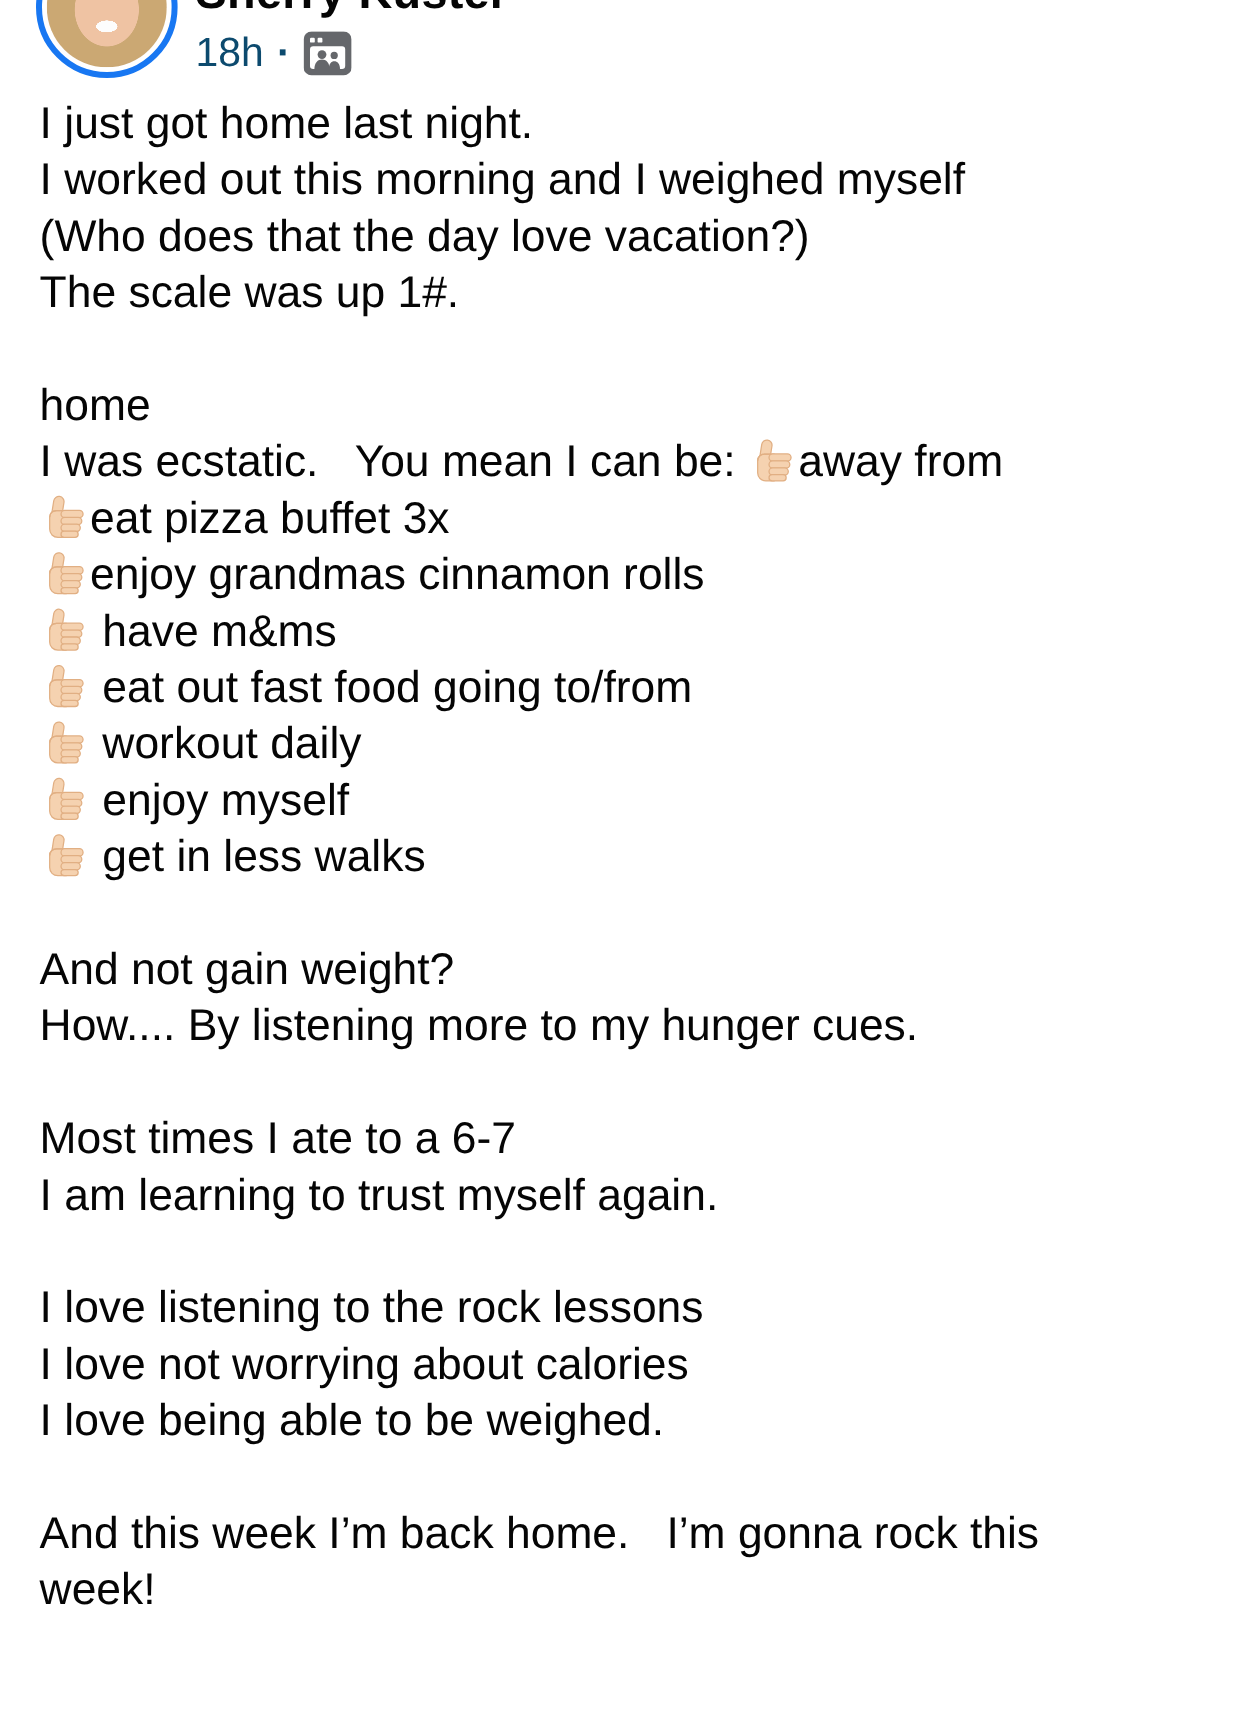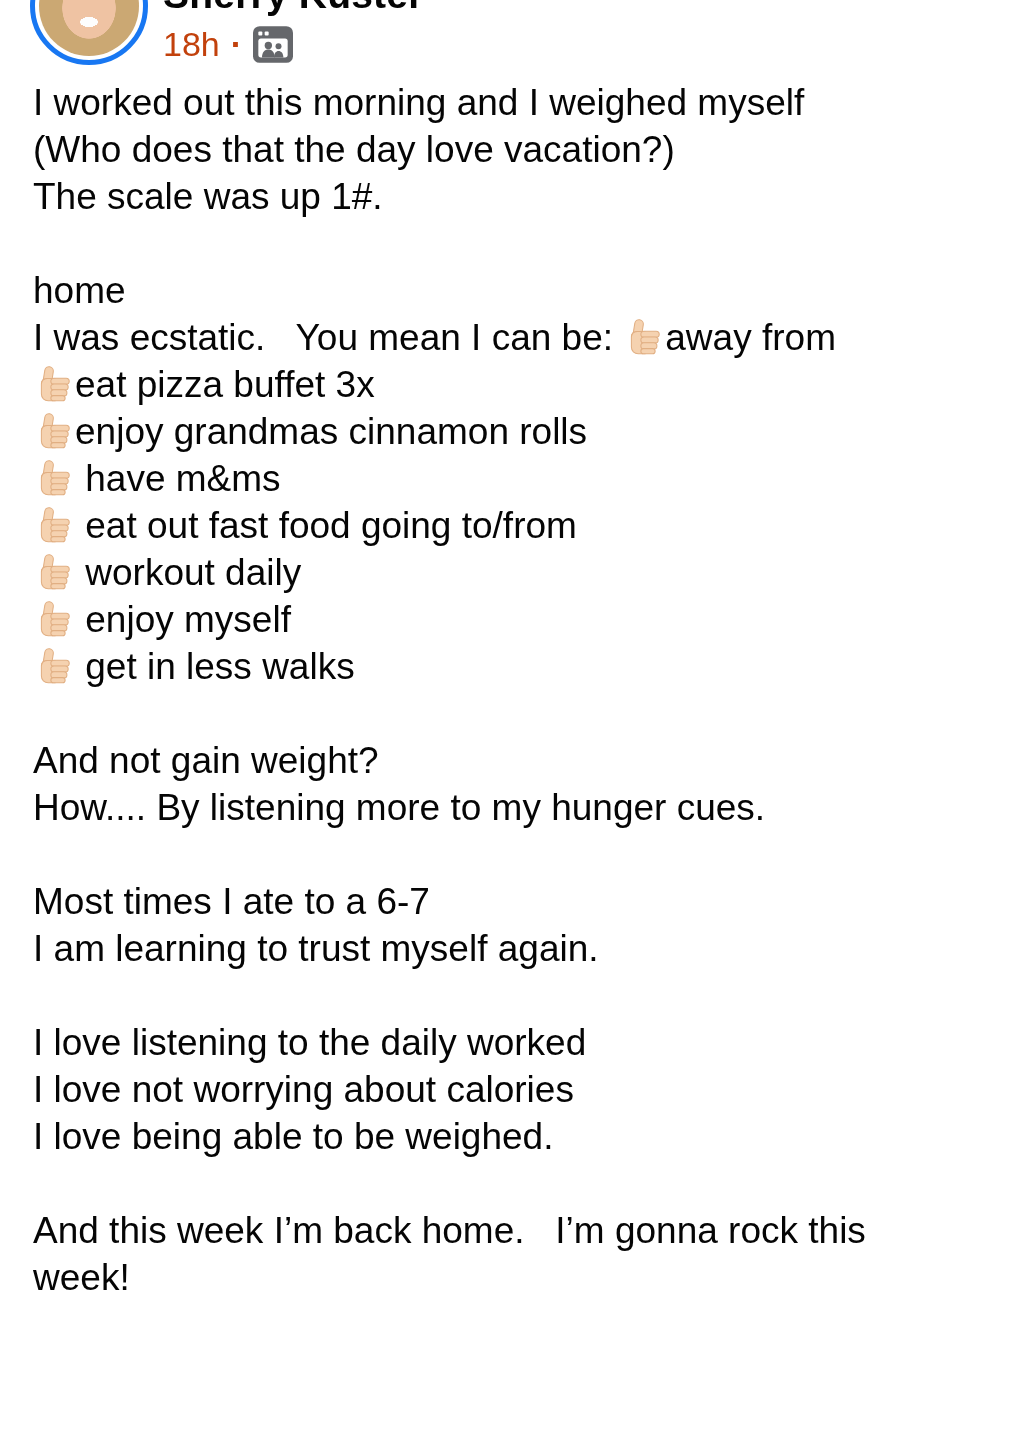--- a/index.html
+++ b/index.html
@@ -29,21 +29,21 @@
   }
   .author-name {
     position: absolute; left: 163px; top: -27px;
     font-size: 39px; font-weight: 700; line-height: 44px;
     letter-spacing: 0.2px; color: #050505;
     white-space: nowrap;
   }
   .post-meta {
     position: absolute; left: 163px; top: 22px;
     display: flex; align-items: center; gap: 11px;
-    color: #c2410c; font-size: 34px; line-height: 44px;
+    color: #0c4a6e; font-size: 34px; line-height: 44px;
   }
   .meta-sep { font-weight: 700; }
   .group-icon { width: 40px; height: 37px; display: block; }
   .post-body {
     padding: 0 33px;
     margin-top: 9px;
     font-size: 37px;
     line-height: 47px;
   }
   .paragraph { margin: 0 0 47px 0; }
@@ -74,20 +74,21 @@
         <circle cx="9.2" cy="11.6" r="2.2" fill="#65676B"></circle>
         <path d="M5.4 18.8 C5.4 15.6 7.1 14 9.2 14 C11.3 14 13 15.6 13 18.8 Z" fill="#65676B"></path>
         <circle cx="15.3" cy="12" r="1.8" fill="#65676B"></circle>
         <path d="M12.6 18.8 C12.6 16.2 13.9 14.9 15.3 14.9 C16.9 14.9 18.2 16.2 18.2 18.8 Z" fill="#65676B"></path>
       </svg>
     </div>
   </header>
 
   <div class="post-body" id="post-body">
       <div class="paragraph">
+        <div class="line">I just got home last night.</div>
         <div class="line">I worked out this morning and I weighed myself</div>
         <div class="line">(Who does that the day love vacation?)</div>
         <div class="line">The scale was up 1#.</div>
       </div>
       <div class="paragraph">
         <div class="line">home</div>
         <div class="line">I was ecstatic.   You mean I can be: <svg class="emoji-thumbs-up" viewBox="0 0 40 40" xmlns="http://www.w3.org/2000/svg">
     <rect x="10.5" y="2.5" width="8.2" height="17" rx="4.1" transform="rotate(9 14.6 11)" fill="#F5D2B0" stroke="#E1AF83" stroke-width="1"></rect>
     <path d="M8 19 C8 15.8 10.2 13.8 13.4 13.8 L21 13.8 L21 35 L14.5 35 C10.8 35 8 32.2 8 28.5 Z" fill="#F5D2B0" stroke="#E1AF83" stroke-width="1"></path>
     <rect x="17" y="13.6" width="17.5" height="5.8" rx="2.9" fill="#F5D2B0" stroke="#E1AF83" stroke-width="1"></rect>
@@ -162,21 +163,21 @@
       </div>
       <div class="paragraph">
         <div class="line">And not gain weight?</div>
         <div class="line">How.... By listening more to my hunger cues.</div>
       </div>
       <div class="paragraph">
         <div class="line">Most times I ate to a 6-7</div>
         <div class="line">I am learning to trust myself again.</div>
       </div>
       <div class="paragraph">
-        <div class="line">I love listening to the daily worked</div>
+        <div class="line">I love listening to the rock lessons</div>
         <div class="line">I love not worrying about calories</div>
         <div class="line">I love being able to be weighed.</div>
       </div>
       <div class="paragraph">
         <div class="line">And this week I’m back home.   I’m gonna rock this</div>
         <div class="line">week!</div>
       </div>
     </div>
 </div>
 

